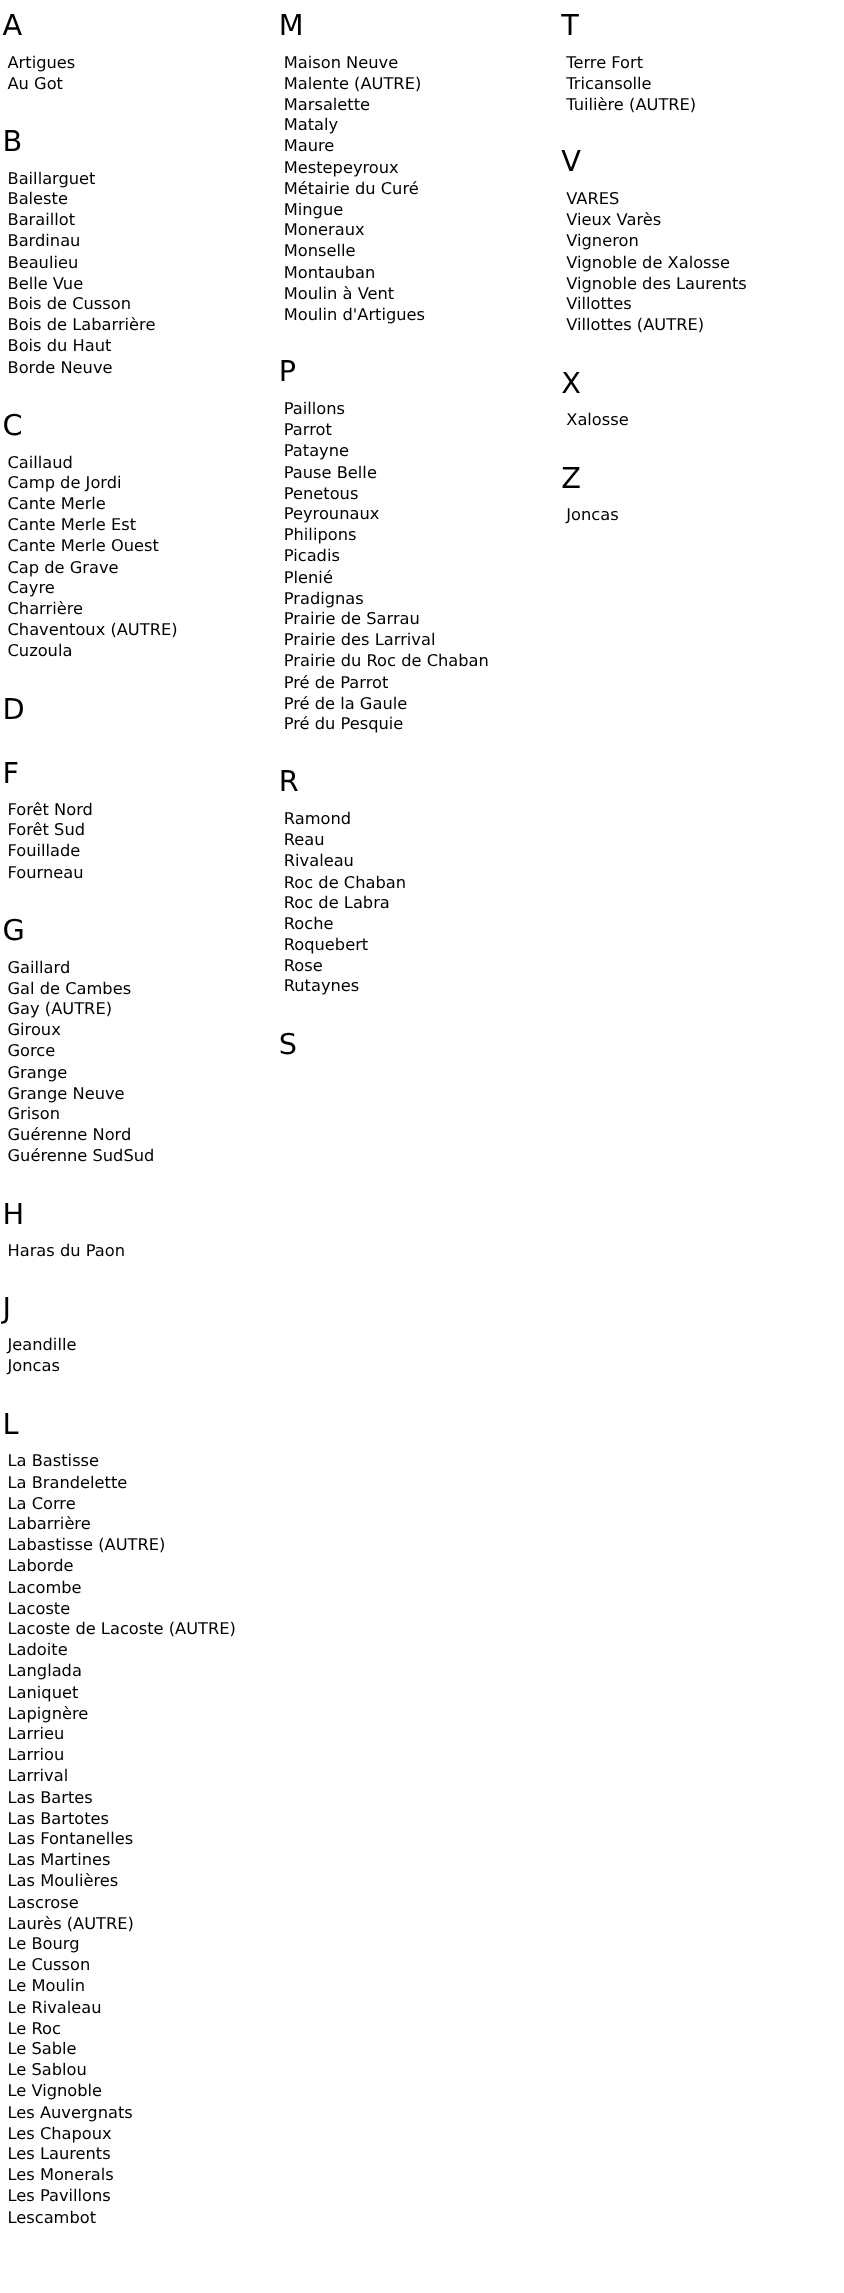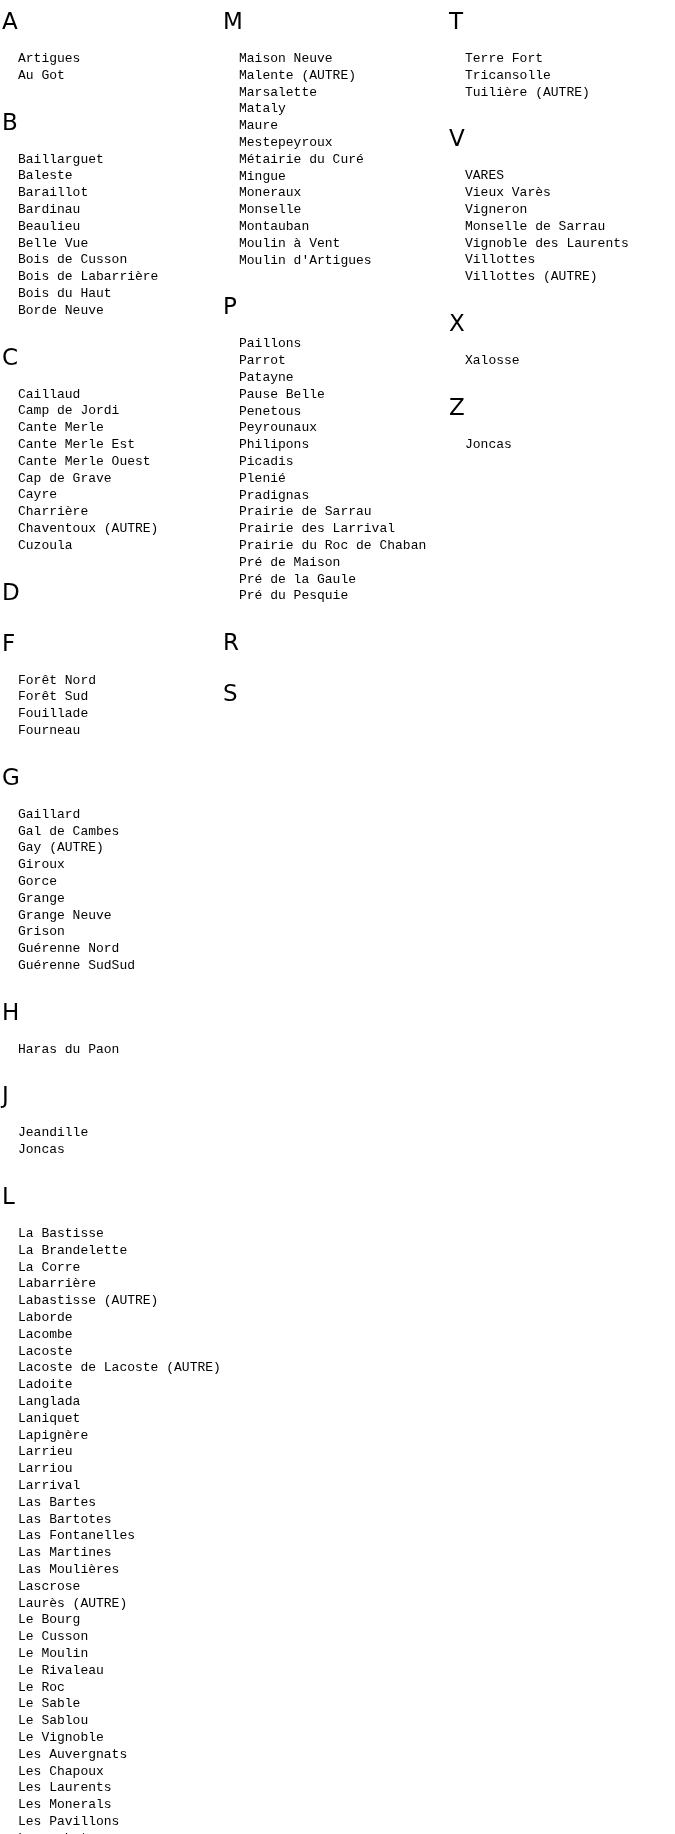--- a/index.html
+++ b/index.html
@@ -25,21 +25,21 @@
   .col-1 { width: 226px; }
   .col-2 { flex: 1 1 auto; }
   .letter-section { margin: 0 0 23px 0; }
   .letter-heading {
     font-size: 23px;
     font-weight: 400;
     line-height: 28px;
     margin: 0 0 8px 0;
     padding: 0;
   }
-  .items { margin: 16px; padding: 0; font-family: Liberation Mono, monospace; }
+  .items { margin: 4px; padding: 0; }
   .item {
     font-size: 13px;
     line-height: 16.8px;
     white-space: nowrap;
   }
 </style>
 </head>
 <body>
 
 <div class="page">
@@ -192,48 +192,59 @@
           <div class="item">Pause Belle</div>
           <div class="item">Penetous</div>
           <div class="item">Peyrounaux</div>
           <div class="item">Philipons</div>
           <div class="item">Picadis</div>
           <div class="item">Plenié</div>
           <div class="item">Pradignas</div>
           <div class="item">Prairie de Sarrau</div>
           <div class="item">Prairie des Larrival</div>
           <div class="item">Prairie du Roc de Chaban</div>
-          <div class="item">Pré de Maison</div>
+          <div class="item">Pré de Parrot</div>
           <div class="item">Pré de la Gaule</div>
           <div class="item">Pré du Pesquie</div>
         </div>
       </section>
       <section class="letter-section">
         <h2 class="letter-heading">R</h2>
+        <div class="items">
+          <div class="item">Ramond</div>
+          <div class="item">Reau</div>
+          <div class="item">Rivaleau</div>
+          <div class="item">Roc de Chaban</div>
+          <div class="item">Roc de Labra</div>
+          <div class="item">Roche</div>
+          <div class="item">Roquebert</div>
+          <div class="item">Rose</div>
+          <div class="item">Rutaynes</div>
+        </div>
       </section>
       <section class="letter-section">
         <h2 class="letter-heading">S</h2>
       </section>
     </div>
     <div class="col col-2">
       <section class="letter-section">
         <h2 class="letter-heading">T</h2>
         <div class="items">
           <div class="item">Terre Fort</div>
           <div class="item">Tricansolle</div>
           <div class="item">Tuilière (AUTRE)</div>
         </div>
       </section>
       <section class="letter-section">
         <h2 class="letter-heading">V</h2>
         <div class="items">
           <div class="item">VARES</div>
           <div class="item">Vieux Varès</div>
           <div class="item">Vigneron</div>
-          <div class="item">Monselle de Sarrau</div>
+          <div class="item">Vignoble de Xalosse</div>
           <div class="item">Vignoble des Laurents</div>
           <div class="item">Villottes</div>
           <div class="item">Villottes (AUTRE)</div>
         </div>
       </section>
       <section class="letter-section">
         <h2 class="letter-heading">X</h2>
         <div class="items">
           <div class="item">Xalosse</div>
         </div>

